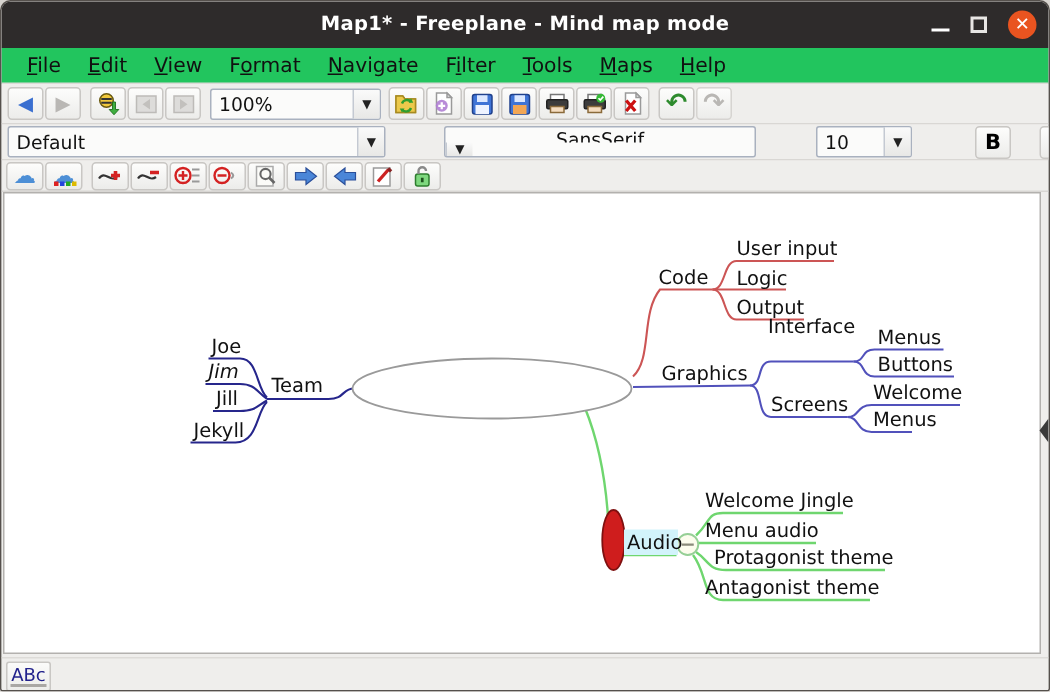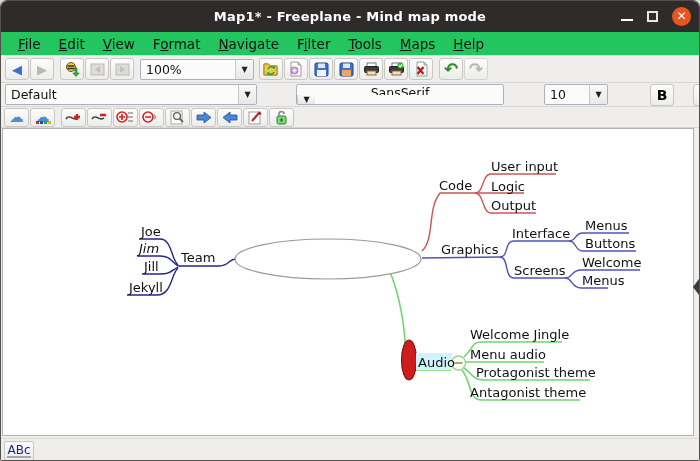--- a/index.html
+++ b/index.html
@@ -358,21 +358,21 @@
       <span class="mlabel" style="left:136px;top:112px;font-style:italic;">Jim</span>
       <span class="mlabel" style="left:141px;top:130px;">Jill</span>
       <span class="mlabel" style="left:126px;top:151px;">Jekyll</span>
 
       <span class="mlabel" style="left:436px;top:49px;">Code</span>
       <span class="mlabel" style="left:488px;top:30px;">User input</span>
       <span class="mlabel" style="left:488px;top:50px;">Logic</span>
       <span class="mlabel" style="left:488px;top:69px;">Output</span>
 
       <span class="mlabel" style="left:438px;top:113px;">Graphics</span>
-      <span class="mlabel" style="left:509px;top:97px;">Interface</span>
+      <span class="mlabel" style="left:509px;top:82px;">Interface</span>
       <span class="mlabel" style="left:582px;top:89px;">Menus</span>
       <span class="mlabel" style="left:582px;top:107px;">Buttons</span>
       <span class="mlabel" style="left:511px;top:134px;">Screens</span>
       <span class="mlabel" style="left:579px;top:126px;">Welcome</span>
       <span class="mlabel" style="left:579px;top:144px;">Menus</span>
 
       <span class="mlabel" style="left:415px;top:226px;">Audio</span>
       <span class="mlabel" style="left:467px;top:198px;">Welcome Jingle</span>
       <span class="mlabel" style="left:467px;top:218px;">Menu audio</span>
       <span class="mlabel" style="left:473px;top:236px;">Protagonist theme</span>

